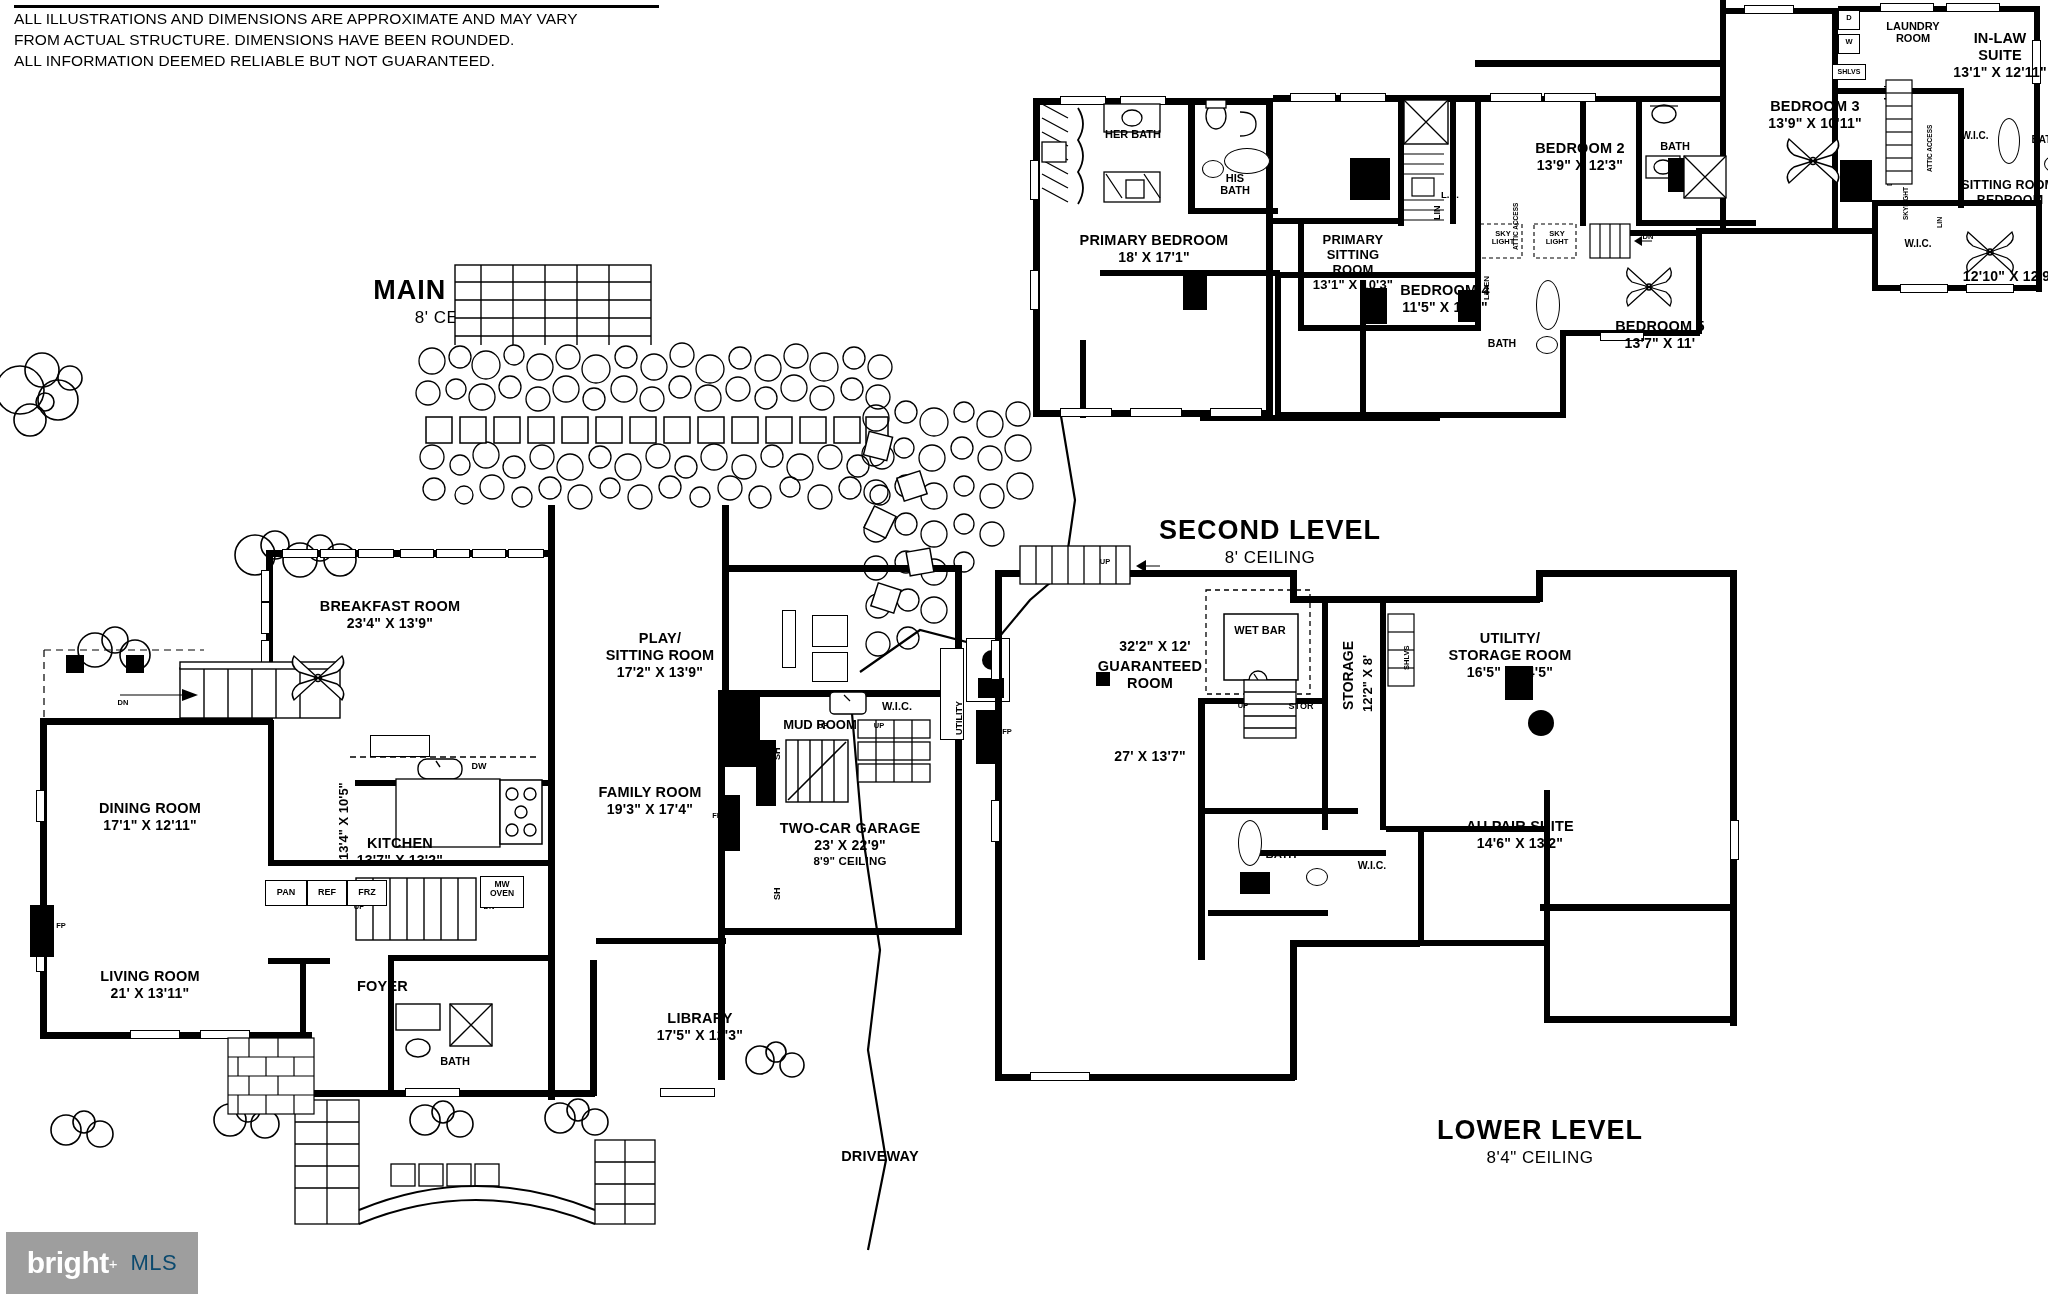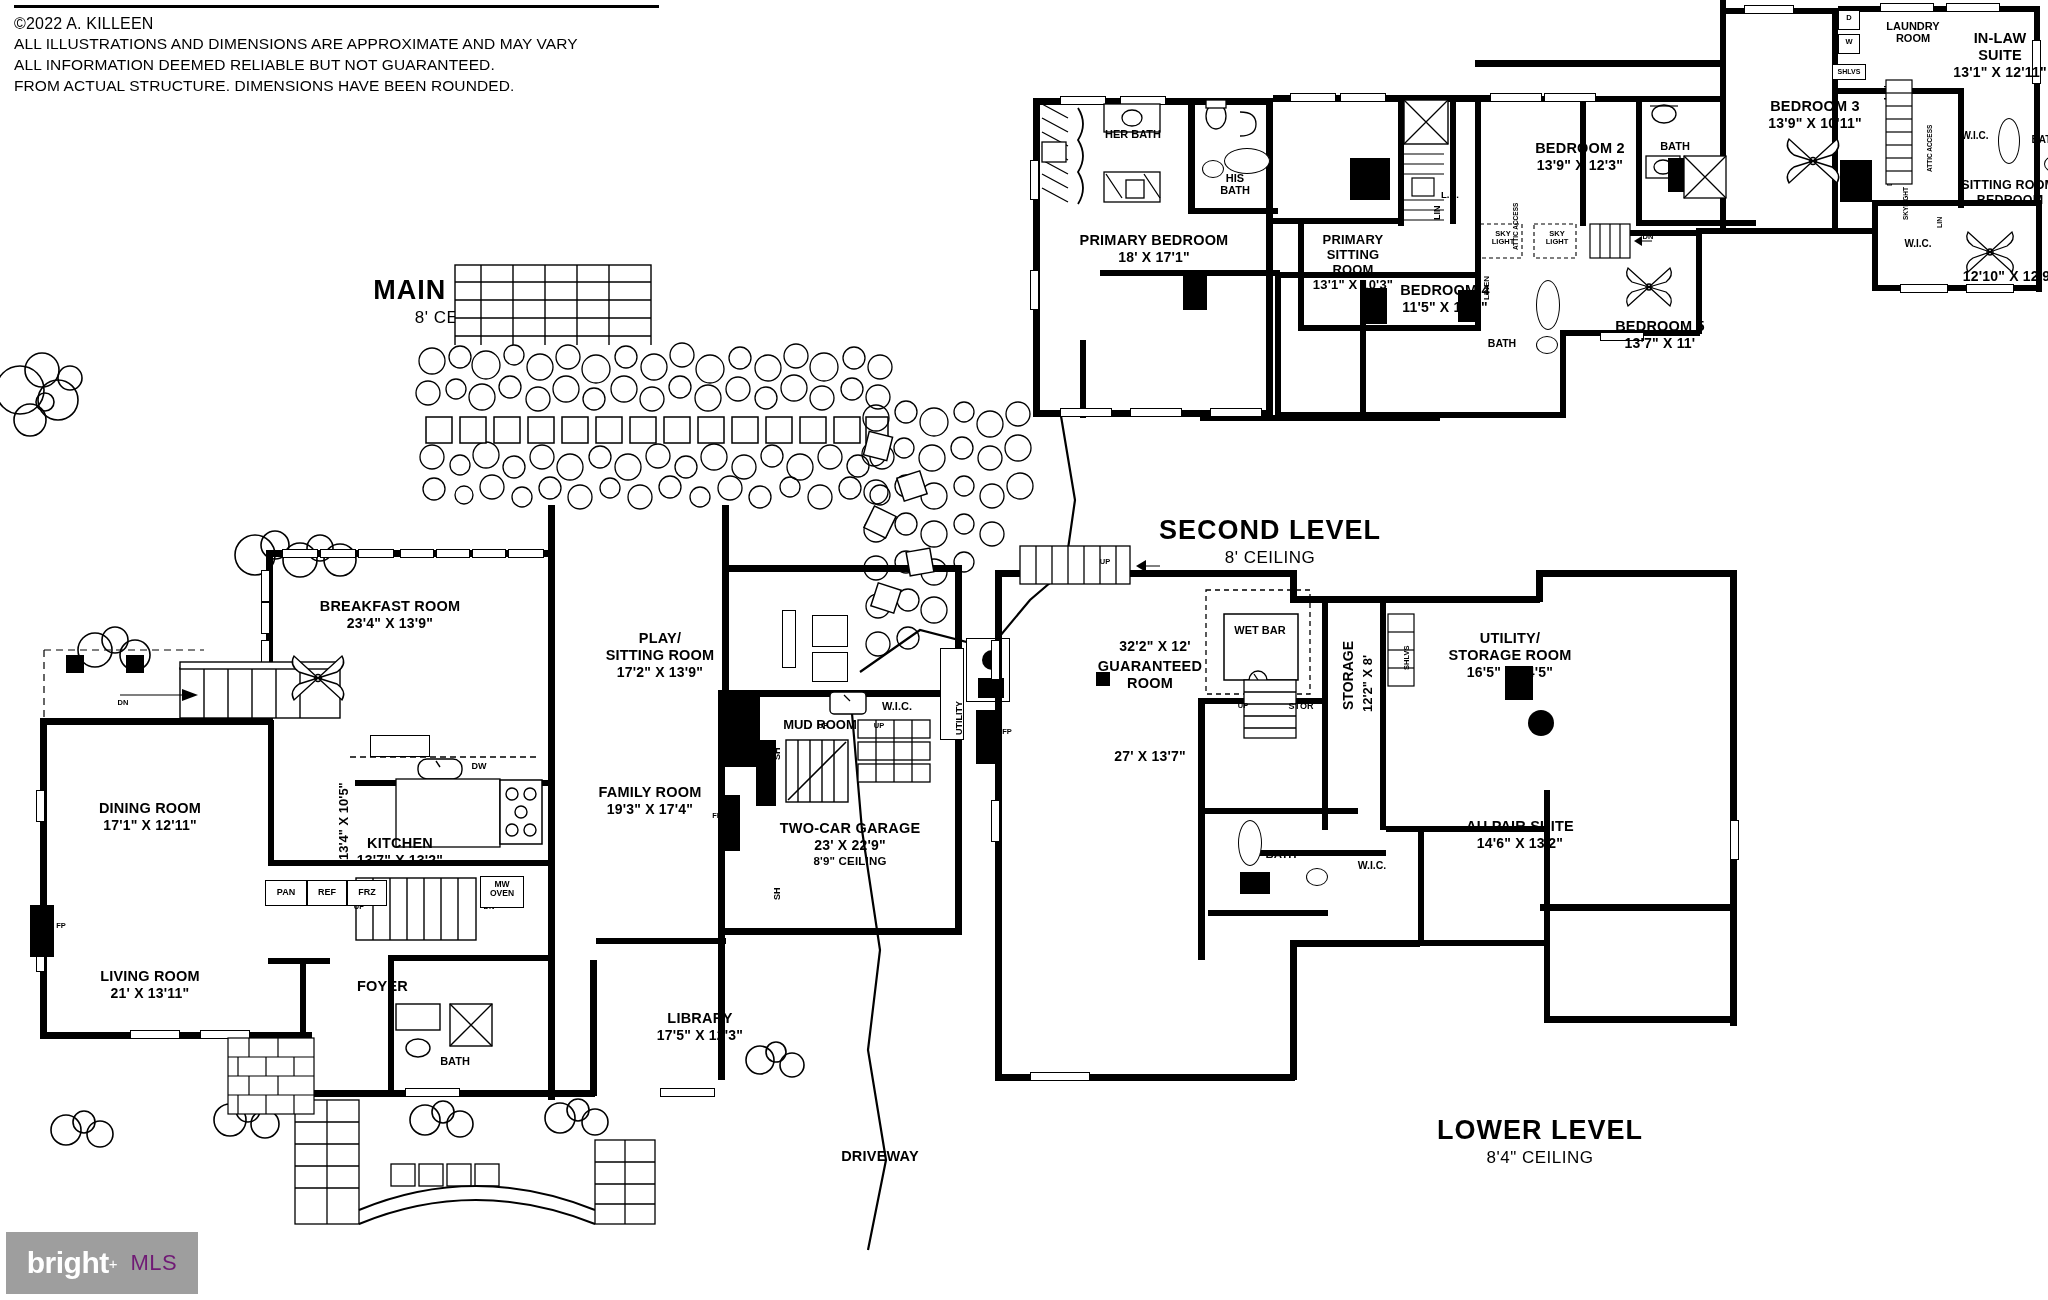--- a/index.html
+++ b/index.html
@@ -37,31 +37,30 @@
   .winH{position:absolute;border:1.4px solid #000;background:#fff;box-sizing:border-box;}
   .oval{position:absolute;border:1.5px solid #000;border-radius:50%;background:#fff;box-sizing:border-box;}
   .circ{position:absolute;border-radius:50%;background:#000;}
   svg{position:absolute;overflow:visible;}
 
   
   #mls{position:absolute;left:6px;top:1232px;width:192px;height:62px;
        background:#9e9e9e;display:flex;align-items:center;justify-content:center;}
   #mls .b{font-size:30px;font-weight:700;color:#fff;letter-spacing:-.5px;}
   #mls .plus{font-size:15px;color:#fff;vertical-align:super;}
-  #mls .m{font-size:22px;color:#701a75;margin-left:13px;letter-spacing:.5px;text-align:right;}
+  #mls .m{font-size:22px;color:#0c4a6e;margin-left:13px;letter-spacing:.5px;text-align:right;}
 </style>
 </head>
 <body>
 
 <div id="header">
   <div id="addr-rule"></div>
-  <div id="copy">©2022 A. KILLEEN</div>
   <div class="disc">ALL ILLUSTRATIONS AND DIMENSIONS ARE APPROXIMATE AND MAY VARY</div>
+  <div class="disc">FROM ACTUAL STRUCTURE. DIMENSIONS HAVE BEEN ROUNDED.</div>
   <div class="disc">ALL INFORMATION DEEMED RELIABLE BUT NOT GUARANTEED.</div>
-  <div class="disc">FROM ACTUAL STRUCTURE. DIMENSIONS HAVE BEEN ROUNDED.</div>
 </div>
 
 <div class="lvl-title" style="left:330px;top:275px;width:260px;">
   <div class="t1">MAIN LEVEL</div>
   <div class="t2">8' CEILING</div>
 </div>
 <div class="lvl-title" style="left:1140px;top:515px;width:260px;">
   <div class="t1">SECOND LEVEL</div>
   <div class="t2">8' CEILING</div>
 </div>

